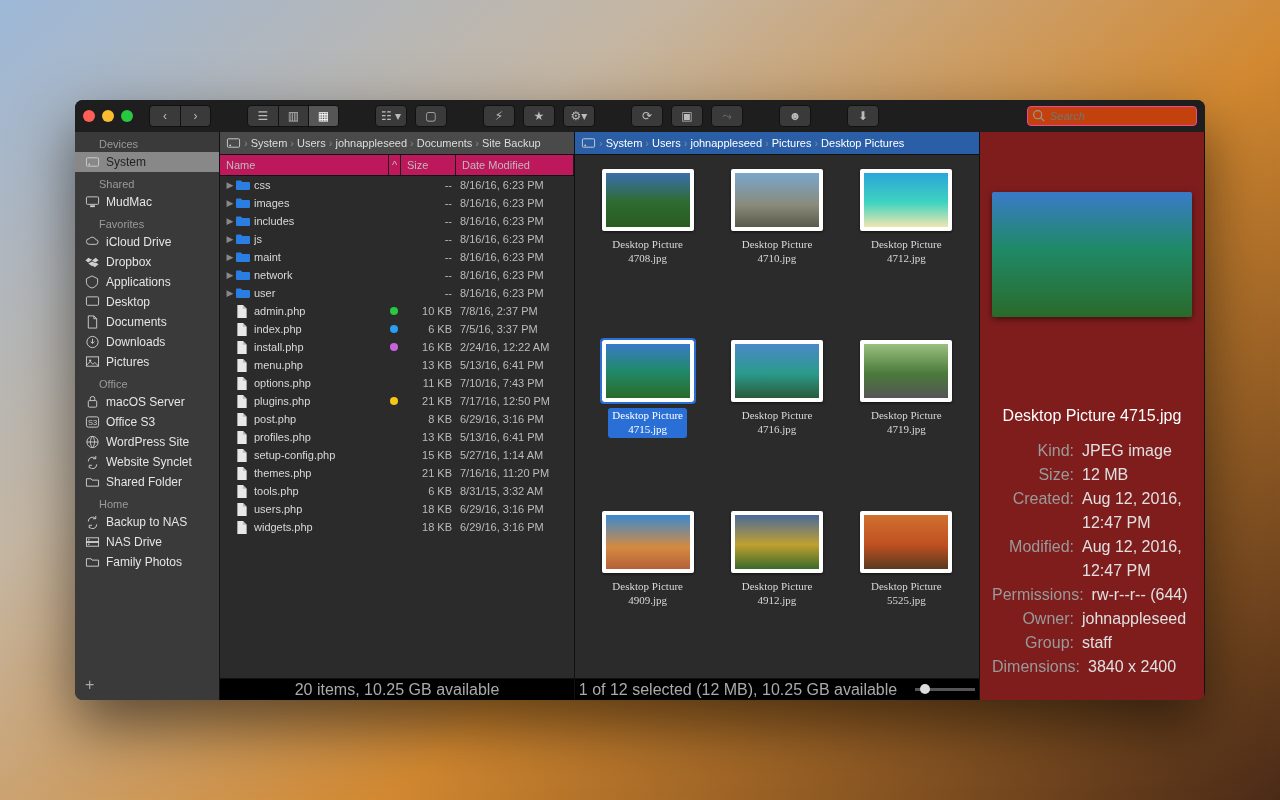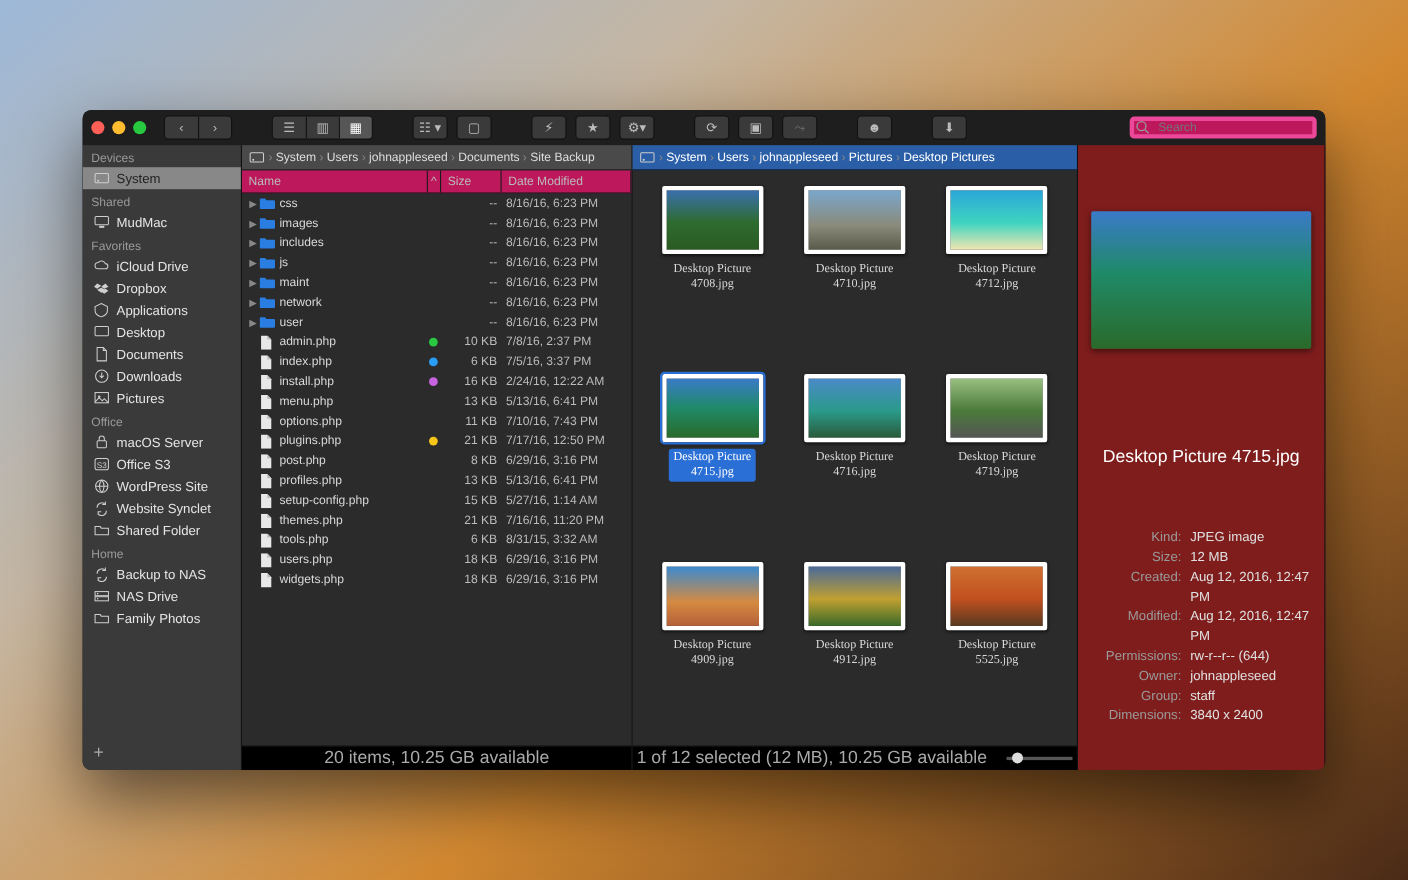--- a/index.html
+++ b/index.html
@@ -10,27 +10,27 @@
   .traffic{display:flex;gap:7px;margin-right:8px;}
   .dot{width:12px;height:12px;border-radius:50%;}
   .r{background:#ff5f57}.y{background:#febc2e}.g{background:#28c840}
   .tb-group{display:flex;background:#3a3a3a;border:1px solid #111;border-radius:4px;overflow:hidden;}
   .tb-btn{width:30px;height:20px;display:flex;align-items:center;justify-content:center;color:#bbb;font-size:12px;}
   .tb-btn+.tb-btn{border-left:1px solid #111;}
   .tb-btn.on{background:#565656;color:#fff;}
   .tb-spacer{flex:0 0 20px}
   .tb-flex{flex:1}
   .search{position:relative;}
-  .search input{width:170px;height:20px;background:#be185d;border:4px solid #ec4899;border-radius:4px;color:#ddd;padding:0 6px 0 22px;font-size:11px;}
+  .search input{width:170px;height:20px;background:#c2410c;border:1px solid #ec4899;border-radius:4px;color:#ddd;padding:0 6px 0 22px;font-size:11px;font-style:italic;}
   .search svg{position:absolute;left:5px;top:3px;}
   
   .body{flex:1;display:flex;min-height:0;}
   
   .sidebar{width:145px;background:#3a3a3a;display:flex;flex-direction:column;overflow-y:auto;border-right:1px solid #111;}
-  .sb-head{padding:6px 8px 2px;color:#9a9a9a;font-size:11px;}
+  .sb-head{padding:6px 24px 2px;color:#9a9a9a;font-size:11px;}
   .sb-item{display:flex;align-items:center;gap:6px;padding:3px 8px 3px 10px;color:#e5e5e5;font-size:12px;white-space:nowrap;}
   .sb-item.sel{background:#888;color:#222;}
   .sb-item svg,.sb-item .ic{width:15px;height:14px;flex:0 0 15px;color:#cfcfcf}
   .sb-add{margin-top:auto;padding:6px 10px;font-size:16px;color:#aaa;}
   
   .pane{display:flex;flex-direction:column;min-width:0;border-right:1px solid #111;}
   .left-pane{flex:0 0 355px}
   .mid-pane{flex:0 0 405px}
   .right-pane{flex:1;background:#7f1d1d;}
   .pathbar{height:23px;background:#4a4a4a;display:flex;align-items:center;gap:3px;padding:0 6px;font-size:11px;color:#ddd;border-bottom:1px solid #111;white-space:nowrap;overflow:hidden;}
@@ -55,21 +55,21 @@
   .grid{flex:1;overflow:auto;padding:14px 10px;display:grid;grid-template-columns:repeat(3,1fr);gap:18px 4px;justify-items:center;}
   .thumb-wrap{text-align:center;font-size:11px;width:120px;}
   .thumb{width:92px;height:62px;border:4px solid #fff;border-radius:2px;margin:0 auto 6px;box-shadow:0 1px 3px rgba(0,0,0,.6);}
   .thumb-wrap.sel .thumb{outline:2px solid #2a6fd6;}
   .thumb-wrap .cap{display:inline-block;padding:1px 4px;border-radius:3px;line-height:1.25;font-family:Liberation Serif, serif;}
   .thumb-wrap.sel .cap{background:#2a6fd6;color:#fff;}
   
   .preview{flex:1;display:flex;flex-direction:column;align-items:center;padding:60px 12px 12px;}
   .pv-img{width:200px;height:125px;border-radius:2px;margin-bottom:90px;box-shadow:0 2px 6px rgba(0,0,0,.5);}
   .pv-title{font-size:16px;color:#fff;margin-bottom:14px;}
-  .pv-meta{width:100%;font-size:12px;margin-top:40px;}
+  .pv-meta{width:100%;font-size:16px;}
   .pv-row{display:flex;gap:8px;line-height:1.5;}
   .pv-row .k{flex:0 0 82px;text-align:right;color:#9a9a9a;}
   .pv-row .v{color:#e0e0e0;}
   
   svg{display:block}
   .folder-ic{fill:#2a7de1}
   .file-ic{fill:#e8e8e8}
 </style>
 </head>
 <body>

